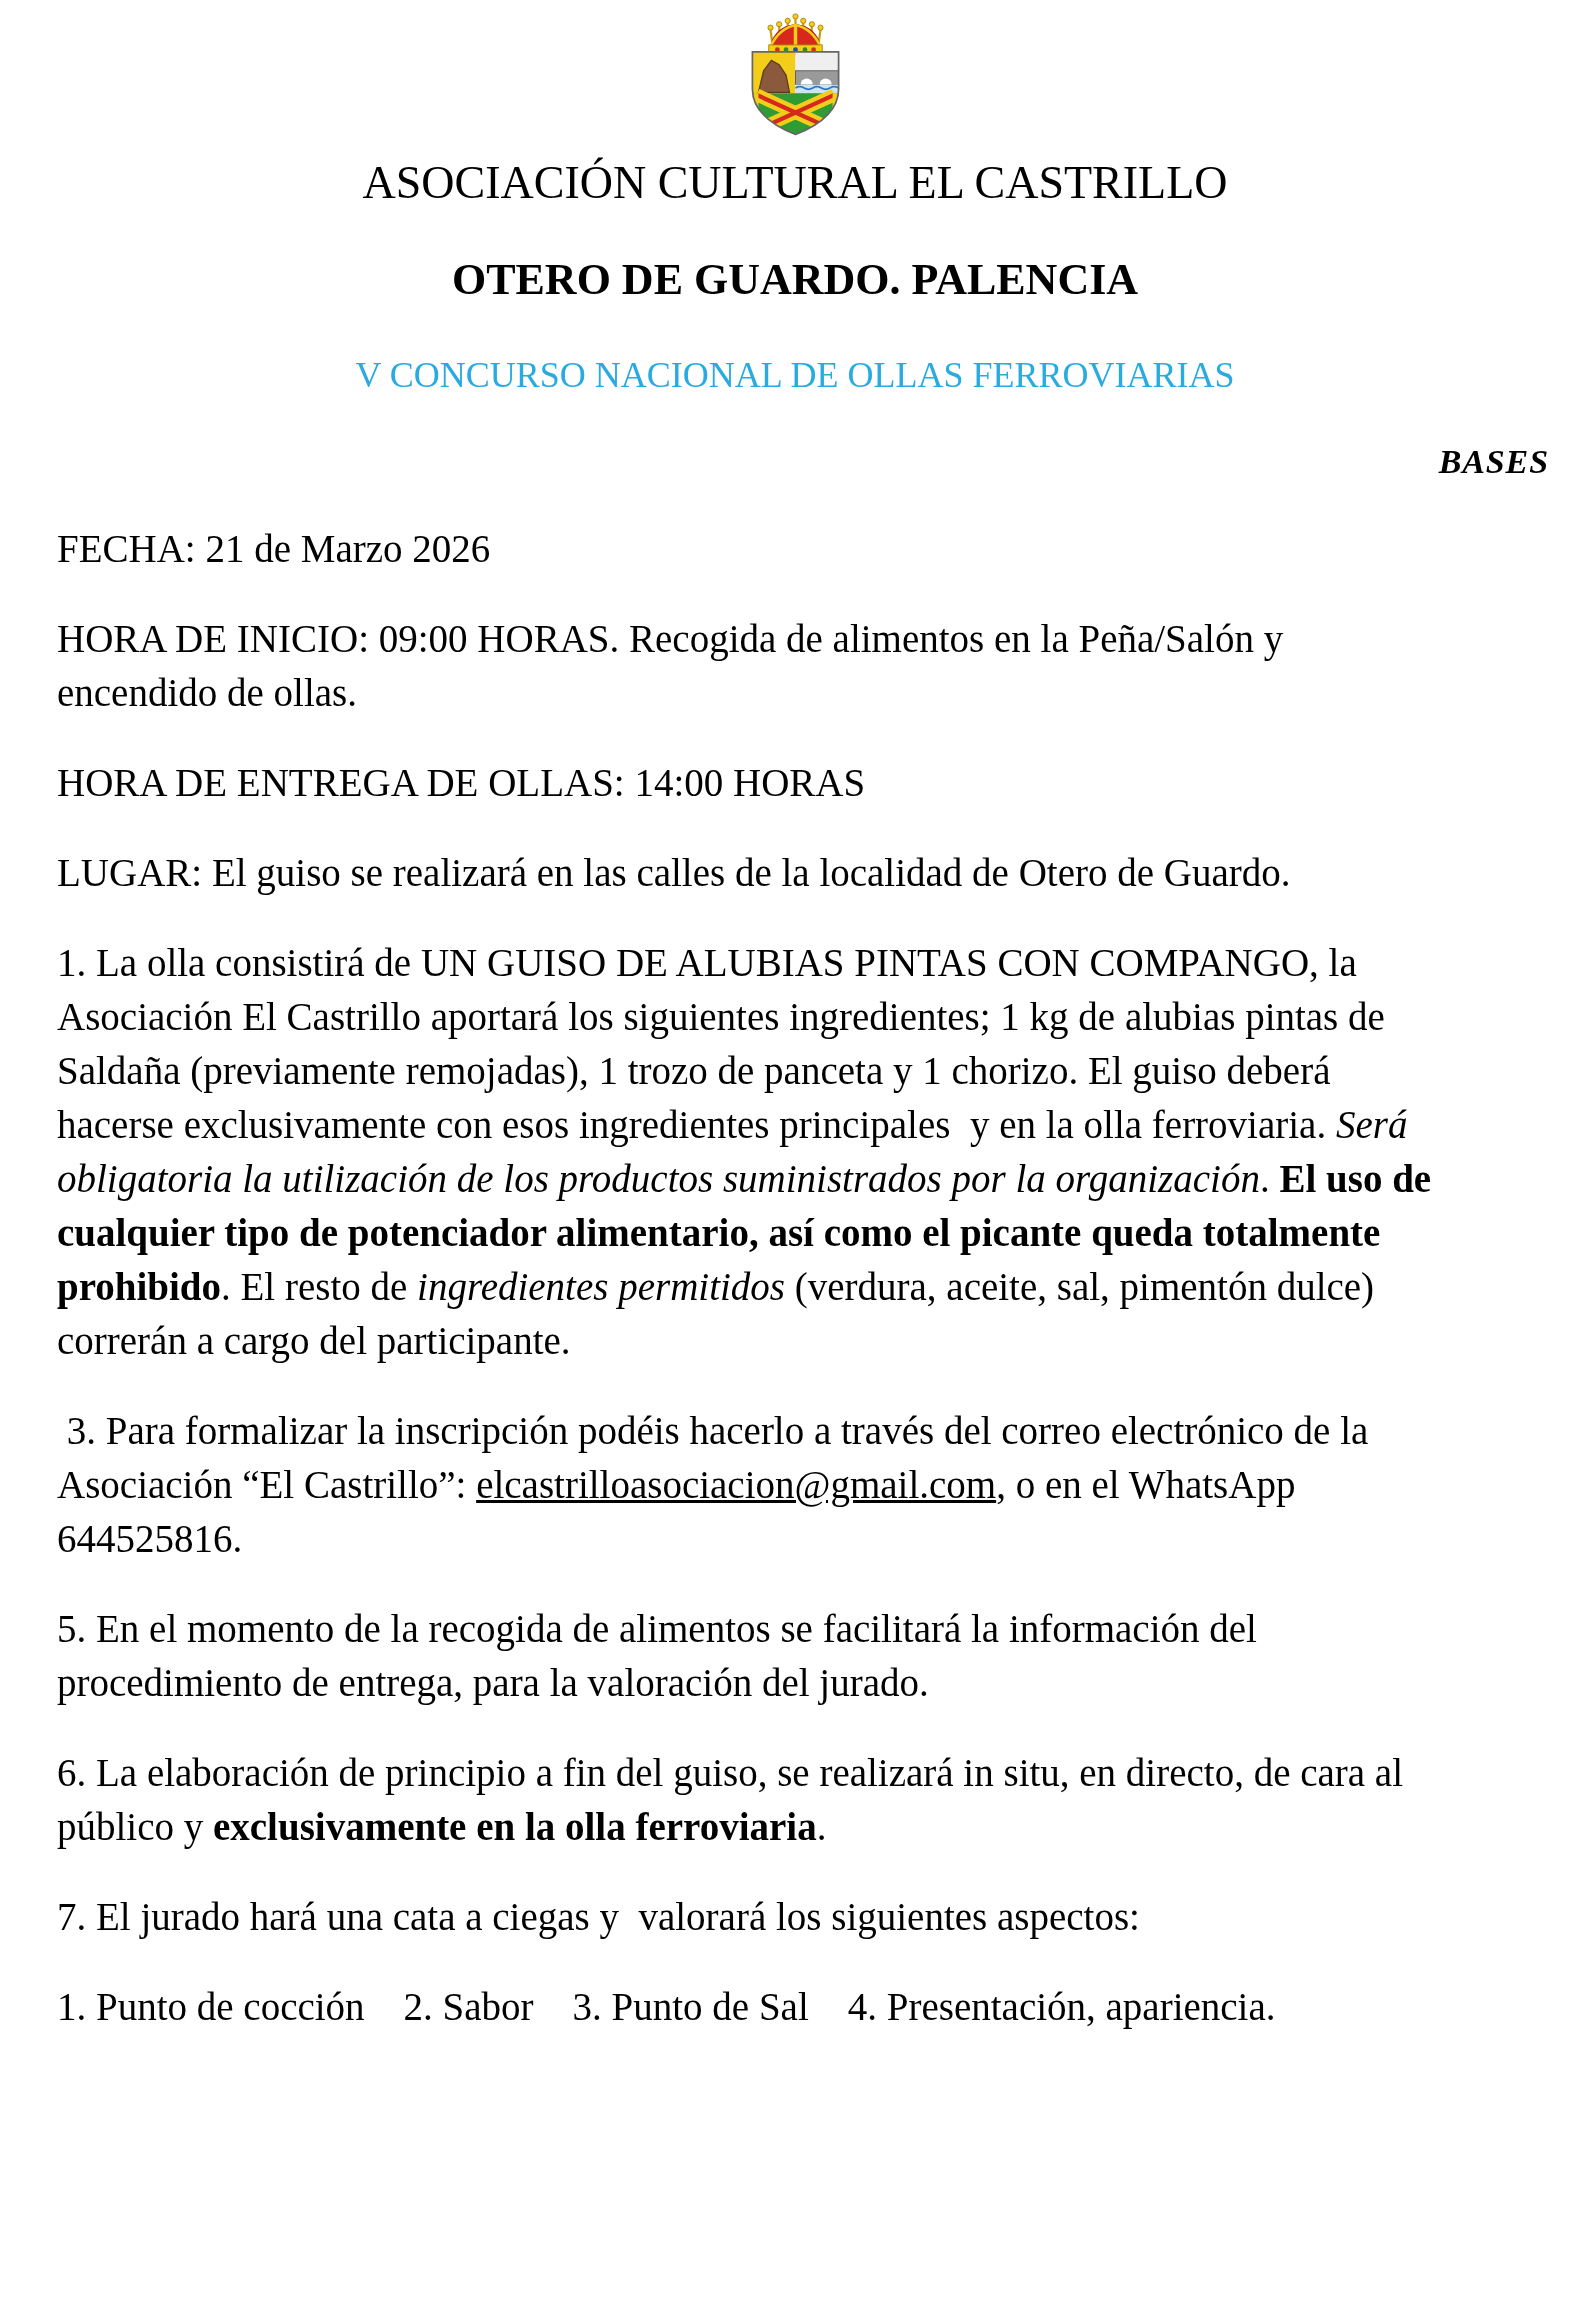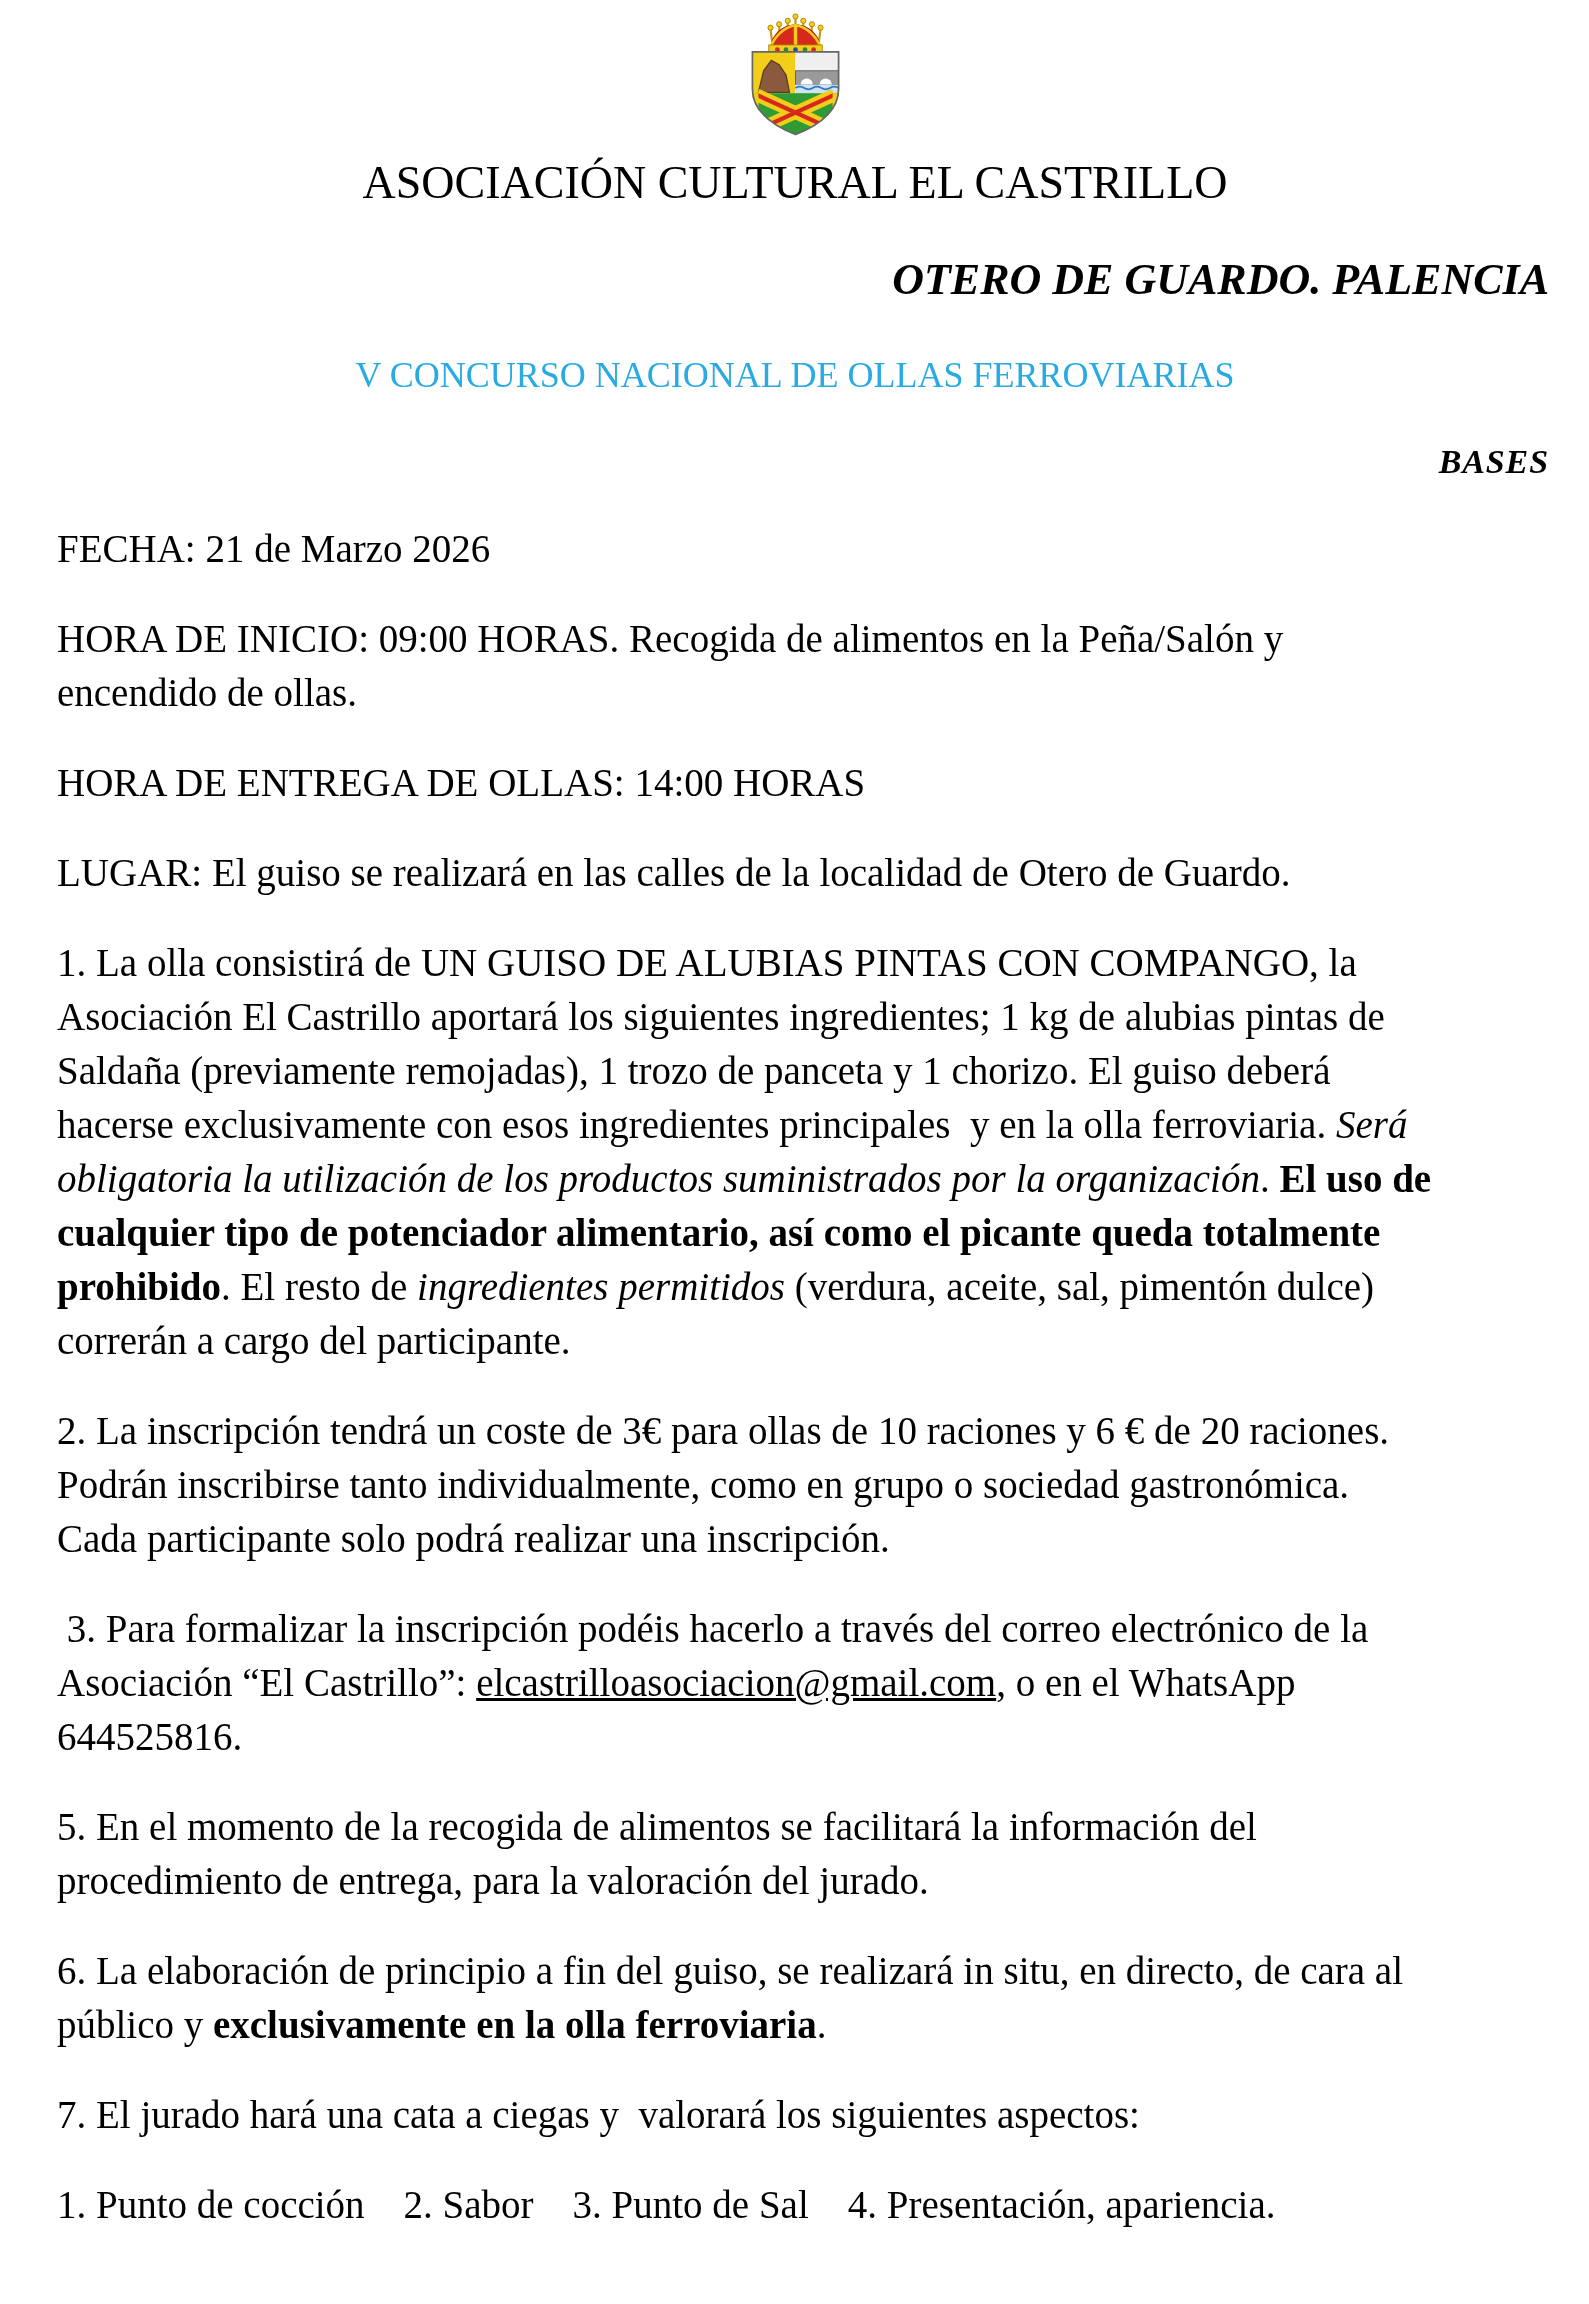--- a/index.html
+++ b/index.html
@@ -21,25 +21,24 @@
   }
   .crest { width: 119px; height: 131px; flex: 0 0 auto; }
   .association-title {
     font-size: 46px;
     font-weight: normal;
     margin: 0;
     padding-top: 16px;
     white-space: nowrap;
   }
   .location-title {
-    text-align: right;
+    text-align: center;
     font-size: 44px;
     font-weight: bold;
     margin: 45px 0 0 0;
-    font-style: italic;
   }
   .contest-title {
     text-align: center;
     font-size: 36px;
     font-weight: normal;
     margin: 49px 0 0 0;
   }
   .bases-title {
     text-align: right;
     font-size: 34px;
@@ -135,22 +134,20 @@
   <h4 class="bases-title">BASES</h4>
 
   <div class="doc-body"><p><span>FECHA: 21 de Marzo 2026</span></p><p><span>HORA DE INICIO: 09:00 HORAS. Recogida de alimentos en la Peña/Salón y
 encendido de ollas.</span></p><p><span>HORA DE ENTREGA DE OLLAS: 14:00 HORAS</span></p><p><span>LUGAR: El guiso se realizará en las calles de la localidad de Otero de Guardo.</span></p><p><span>1. La olla consistirá de UN GUISO DE ALUBIAS PINTAS CON COMPANGO, la
 Asociación El Castrillo aportará los siguientes ingredientes; 1 kg de alubias pintas de
 Saldaña (previamente remojadas), 1 trozo de panceta y 1 chorizo. El guiso deberá
 hacerse exclusivamente con esos ingredientes principales  y en la olla ferroviaria. </span><span class="seg-italic">Será
 obligatoria la utilización de los productos suministrados por la organización</span><span>. </span><span class="seg-bold">El uso de
 cualquier tipo de potenciador alimentario, así como el picante queda totalmente
 prohibido</span><span>. El resto de </span><span class="seg-italic">ingredientes permitidos</span><span> (verdura, aceite, sal, pimentón dulce)
-correrán a cargo del participante.</span></p><p><span>2. La inscripción tendrá un coste de 3€ para ollas de 10 raciones y 6 € de 20 raciones.
-Podrán inscribirse tanto individualmente, como en grupo o sociedad gastronómica.
-Cada participante solo podrá realizar una inscripción.</span></p><p><span> 3. Para formalizar la inscripción podéis hacerlo a través del correo electrónico de la
+correrán a cargo del participante.</span></p><p><span> 3. Para formalizar la inscripción podéis hacerlo a través del correo electrónico de la
 Asociación “El Castrillo”: </span><a class="link" style="color: #000000;">elcastrilloasociacion@gmail.com</a><span>, o en el WhatsApp
 644525816.</span></p><p><span>5. En el momento de la recogida de alimentos se facilitará la información del
 procedimiento de entrega, para la valoración del jurado.</span></p><p><span>6. La elaboración de principio a fin del guiso, se realizará in situ, en directo, de cara al
 público y </span><span class="seg-bold">exclusivamente en la olla ferroviaria</span><span>.</span></p><p><span>7. El jurado hará una cata a ciegas y  valorará los siguientes aspectos:</span></p><p><span>1. Punto de cocción    2. Sabor    3. Punto de Sal    4. Presentación, apariencia.</span></p></div>
 
 </div>
 
 
 </body></html>

